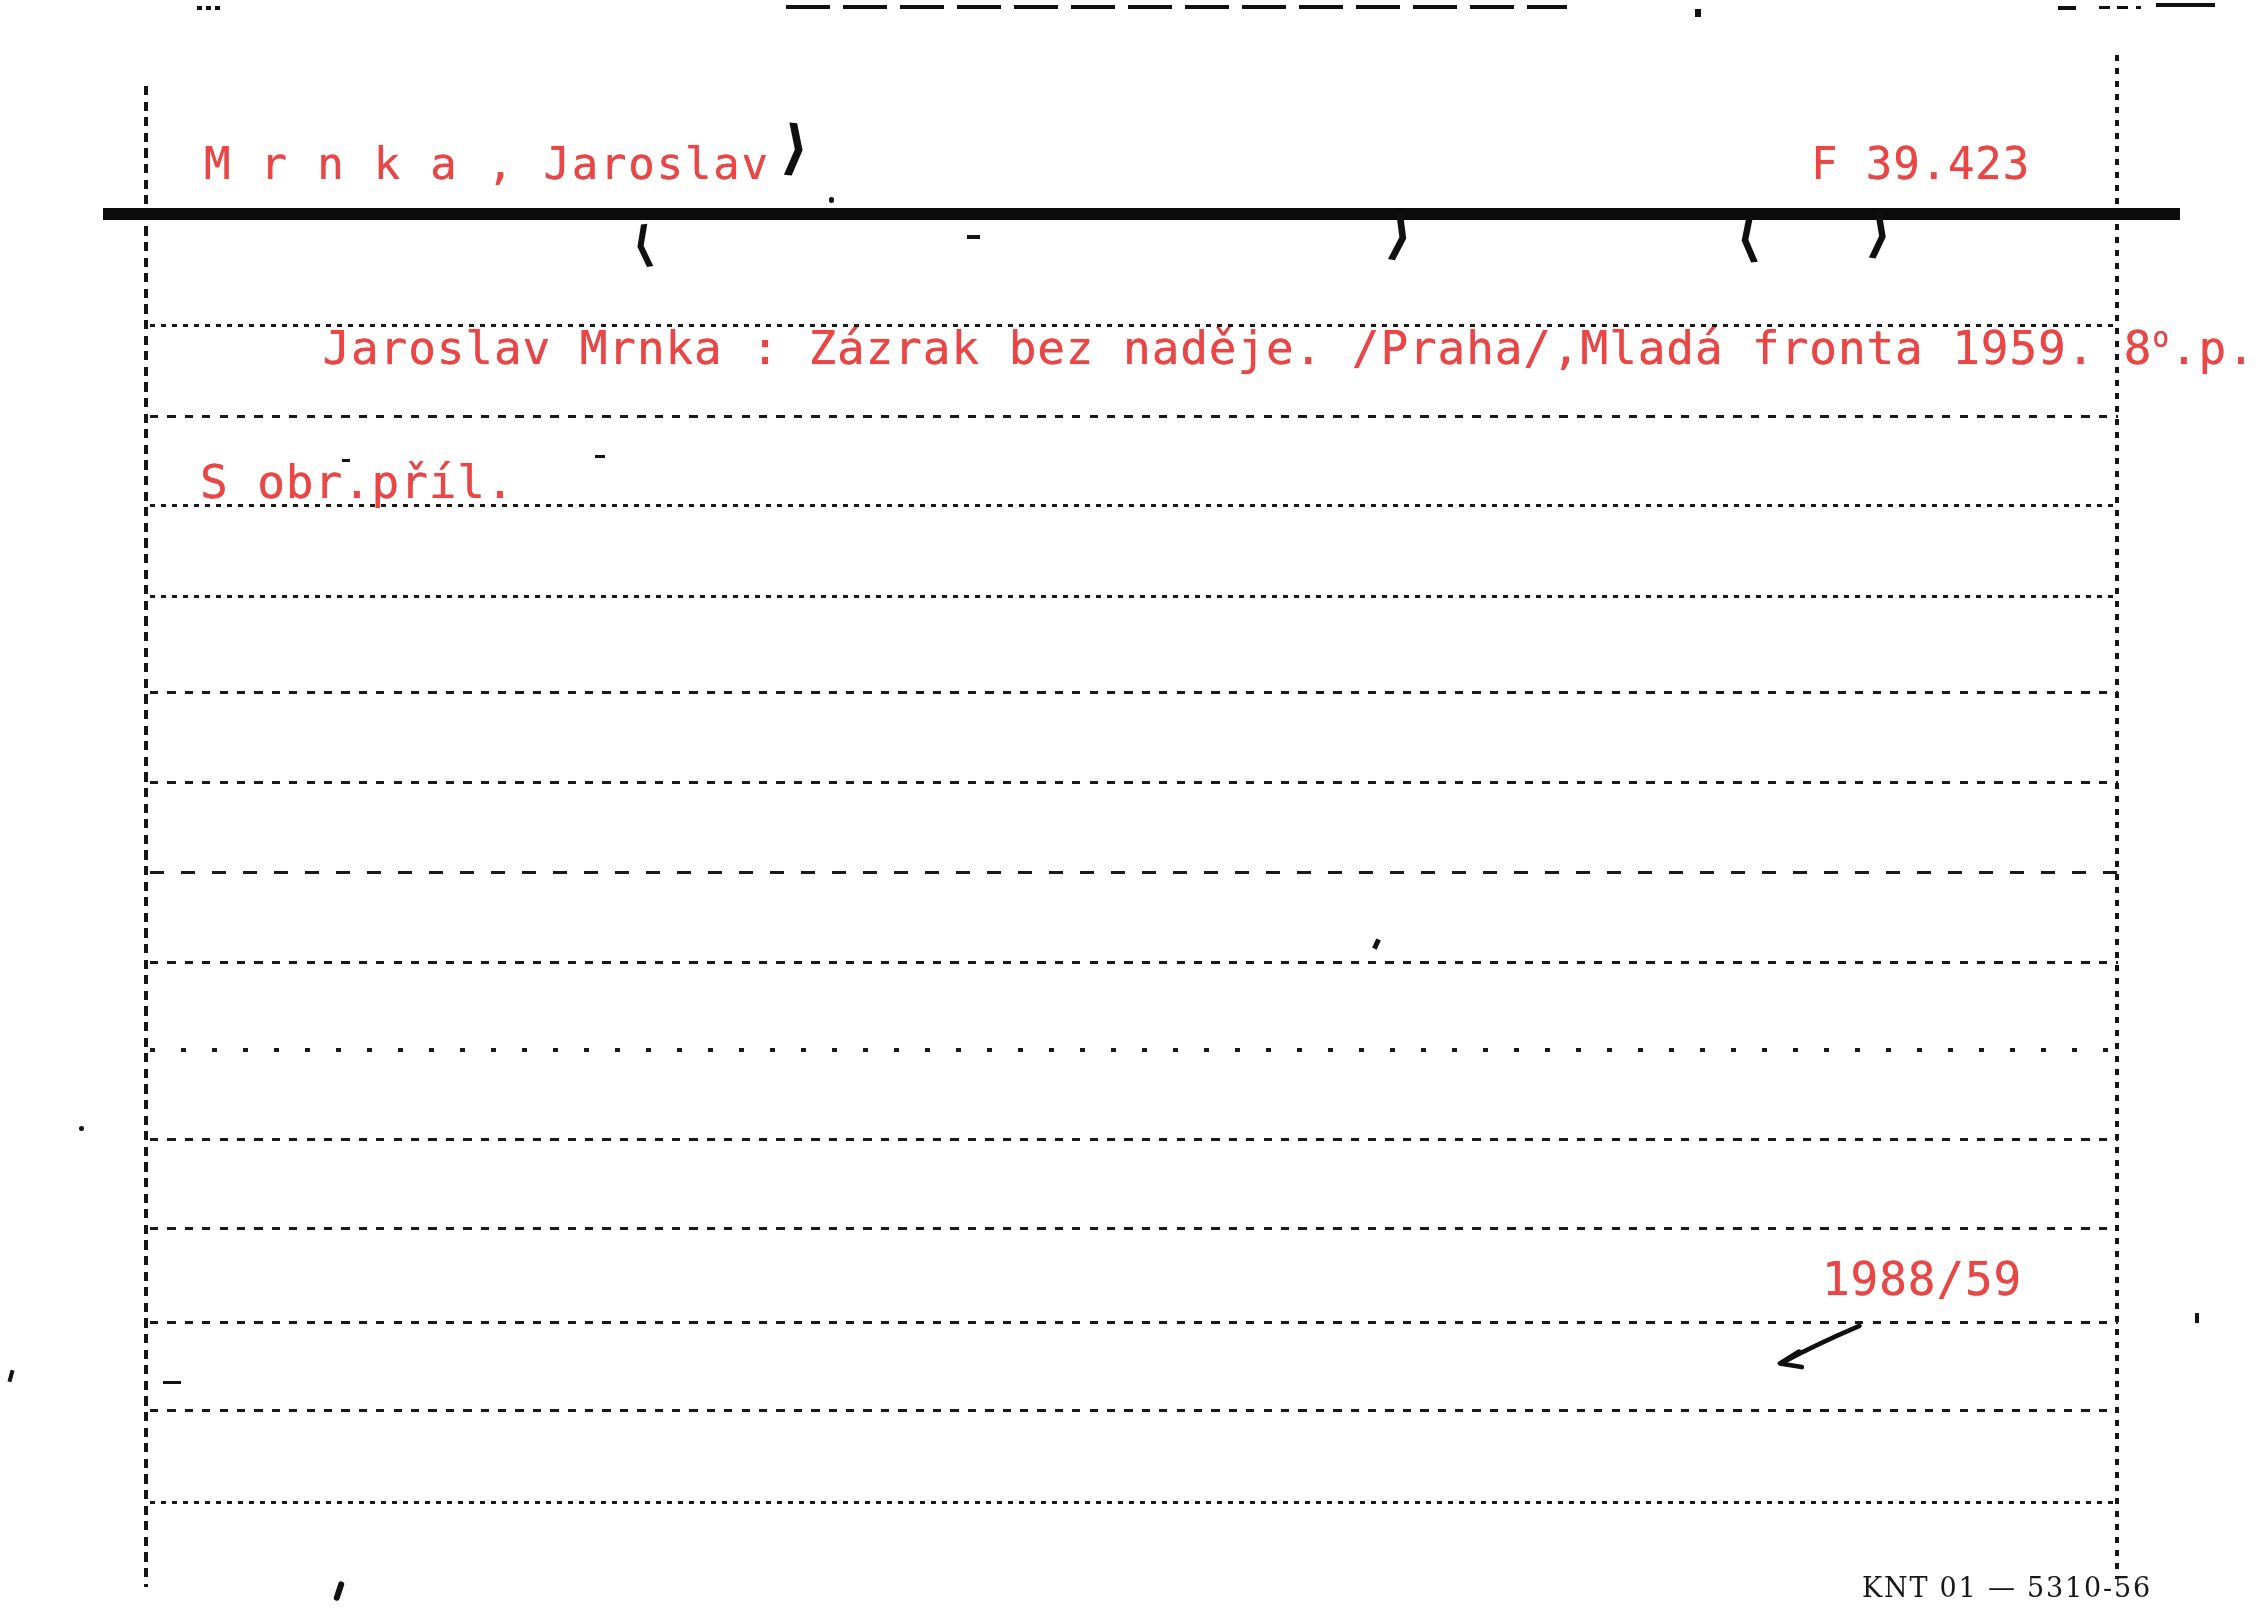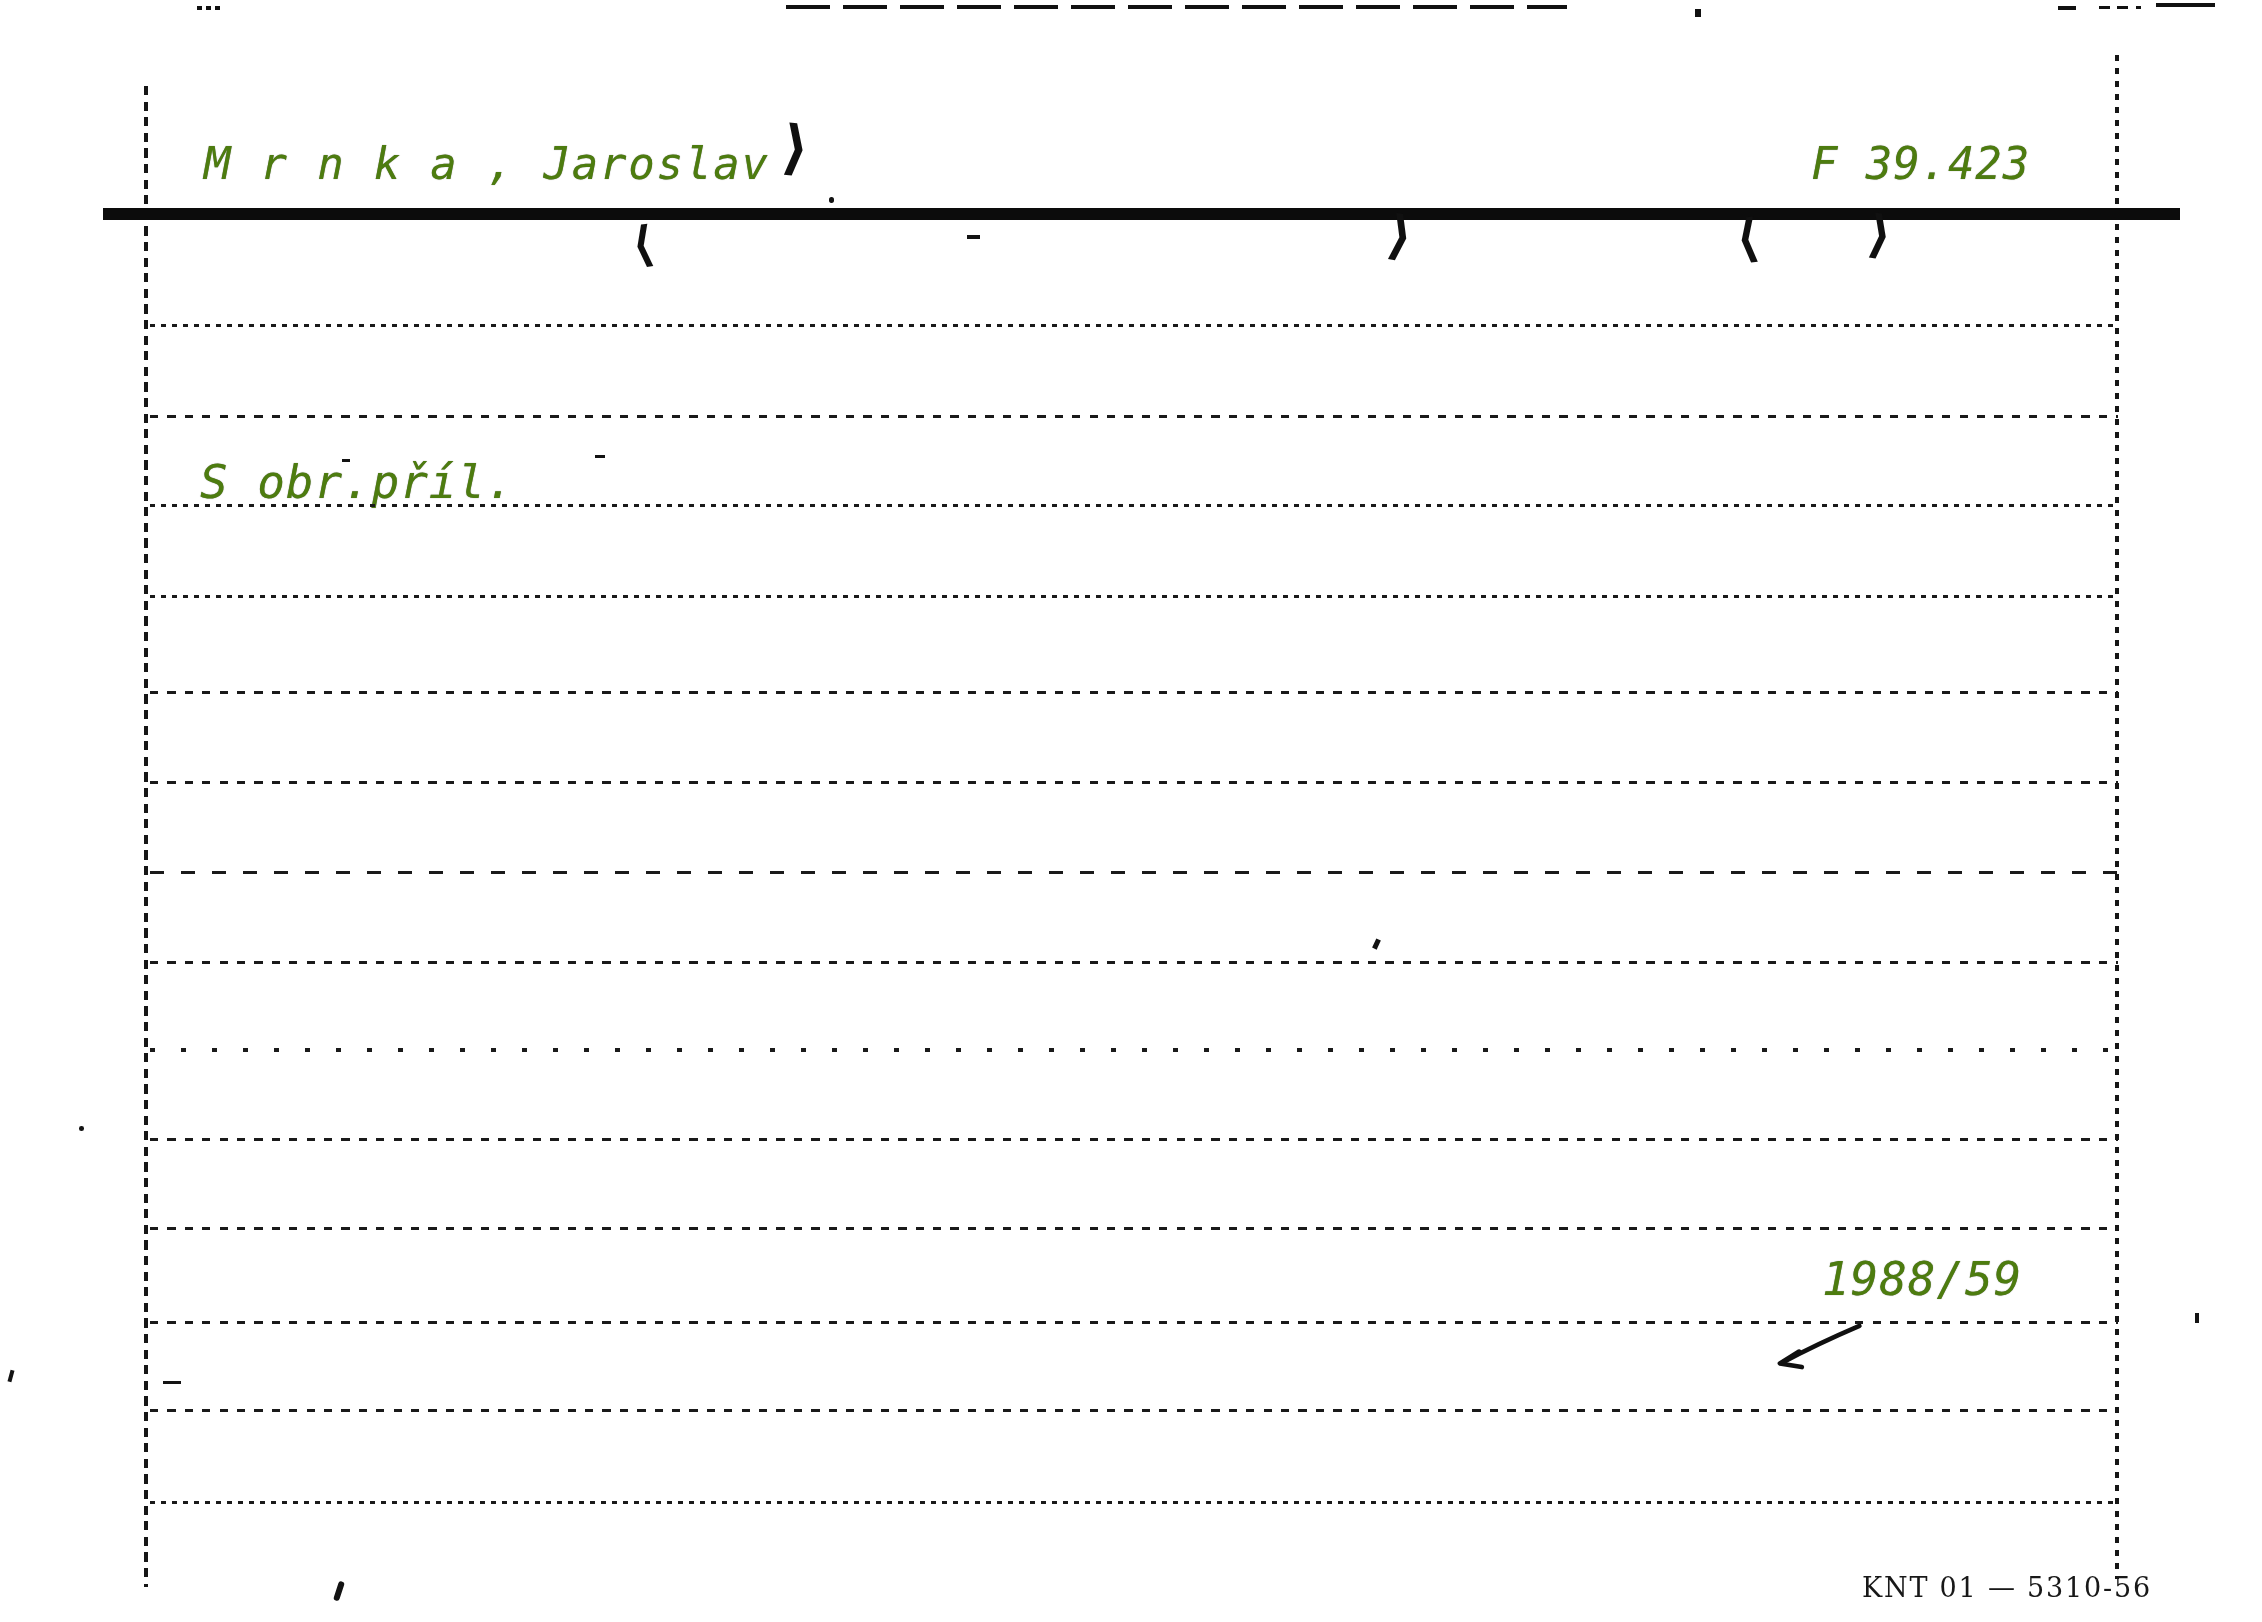--- a/index.html
+++ b/index.html
@@ -9,24 +9,23 @@
     background:#ffffff;
     overflow:hidden;
     font-family:"DejaVu Sans Mono","Liberation Mono",monospace;
     color:#141414;
   }
   .typed{
     position:absolute;
     font-size:46px;
     line-height:1.1;
     white-space:pre;
-    color:#4d7c0f;
+    color:#ef4444;
     text-shadow:0 0 0.9px rgba(0,0,0,.55);
     letter-spacing:0.9px;
-    font-style:italic;
   }
   .typed .sup{
     font-size:27.5px;
     position:relative;
     top:-16.5px;
   }
   .serif{
     position:absolute;
     font-family:"DejaVu Serif","Liberation Serif",serif;
     font-size:27px;
@@ -81,20 +80,23 @@
   <span class="pen" style="left:782px;top:118px;font-size:59px;transform:rotate(6deg);">⟩</span>
   <div class="typed" style="left:1811px;top:140px;font-size:44px;text-align:center;">F 39.423</div>
 
   <div class="rule"></div>
 
   <span class="pen" style="left:632px;top:220px;font-size:48px;transform:rotate(-8deg);">⟨</span>
   <span class="pen" style="left:1388px;top:209px;font-size:53px;transform:rotate(10deg);">⟩</span>
   <span class="pen" style="left:1736px;top:213px;font-size:51px;transform:rotate(-6deg);">⟨</span>
   <span class="pen" style="left:1868px;top:209px;font-size:51px;transform:rotate(8deg);">⟩</span>
 
+  <div class="typed" style="left:208px;top:272px;">
+    <span>Jaroslav Mrnka : Zázrak bez naděje. /Praha/,Mladá fronta 1959. 8</span><span class="sup">o</span><span>.p.</span>
+  </div>
 
   <div class="typed" style="left:200px;top:457px;">S obr.příl.</div>
 
   <div class="hl dots" style="top:324px;"></div>
   <div class="hl dash" style="top:415px;"></div>
   <div class="hl dots" style="top:504px;"></div>
   <div class="hl dots" style="top:595px;"></div>
   <div class="hl dash" style="top:691px;"></div>
   <div class="hl dash" style="top:781px;"></div>
   <div class="hl longdash" style="top:871px;"></div>

